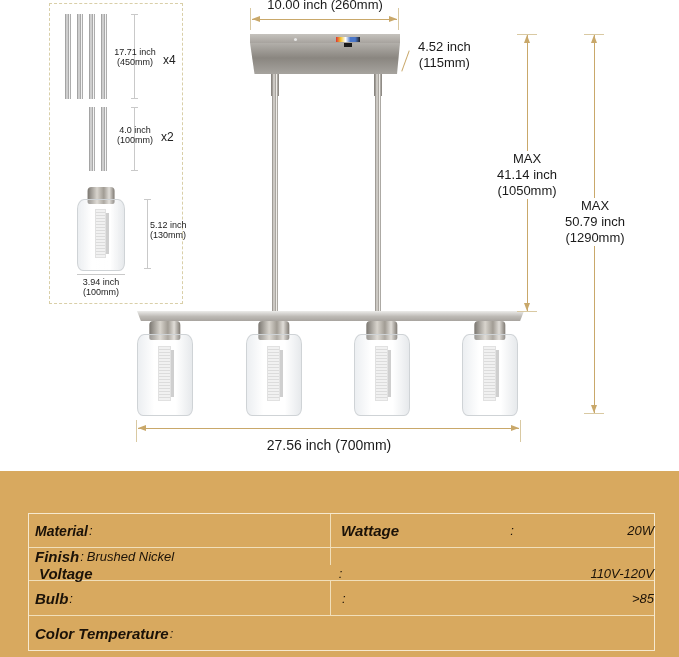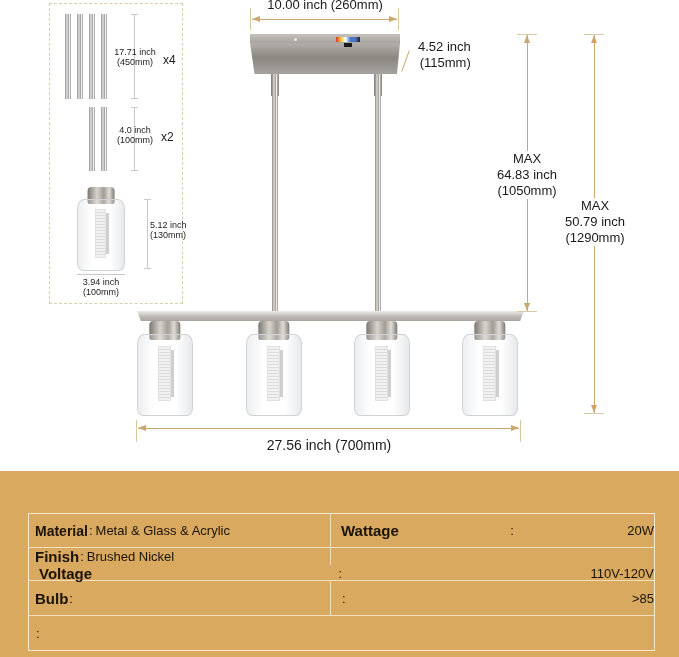--- a/index.html
+++ b/index.html
@@ -64,21 +64,21 @@
 
     .dim-label { position: absolute; font-size: 13px; line-height: 16px; color: #1a1a1a; text-align: center; white-space: nowrap; background: #fff; }
     .dim-label.big { font-size: 14px; }
 
     
     .spec { position: absolute; left: 0; top: 471px; width: 679px; height: 186px; background: #d8a95f; }
     .spec-title { position: absolute; left: 0; right: 0; top: 6px; text-align: center; color: #ffffff;
       font-weight: bold; font-size: 27px; letter-spacing: 0.5px; font-family: "Liberation Sans", sans-serif; }
     .spec-table { position: absolute; left: 28px; top: 42px; width: 627px; height: 138px;
       border: 1.5px solid #f6e9cf; }
-    .row { position: absolute; left: 0; right: 0; border-bottom: 1.5px solid #f1dfba; display: flex; }
+    .row { position: absolute; left: 0; right: 0; border-bottom: 1.5px solid #f1dfba; display: flex; font-style: italic; }
     .row:last-child { border-bottom: none; }
     .cell { position: relative; height: 100%; display: flex; align-items: center; padding-left: 6px; color: #1b1208; white-space: nowrap; }
     .cell.left { width: 302px; border-right: 1.5px solid #f1dfba; }
     .cell.right { flex: 1; padding-left: 10px; justify-content: space-between; }
     .cell .k { font-weight: bold; font-size: 14px; }
     .cell .sep { font-size: 13px; margin: 0 3px 0 1px; }
     .cell .v { font-size: 13px; }
     .cell .k.large { font-size: 15px; }
   </style>
 </head>
@@ -130,21 +130,21 @@
 
 <div class="canopy">
   <div class="top-edge"></div>
   <div class="screw" style="left:44px;"></div>
   <div class="screw" style="left:105px;"></div>
   <div class="terminal"></div>
   <div class="terminal-2"></div>
 </div>
 
 <div class="abs" style="left:405px;top:50px;width:1px;height:22px;background:#c9a86a;transform:rotate(20deg);"></div>
-<div class="dim-label" style="left:418px;top:39px;text-align:right;">
+<div class="dim-label" style="left:418px;top:39px;text-align:center;">
   <div>4.52 inch</div>
   <div>(115mm)</div>
 </div>
 
 <div class="stem-collar" style="left:271px;"></div>
 <div class="stem-collar" style="left:374px;"></div>
 <div class="stem" style="left:272px;"></div>
 <div class="stem" style="left:375px;"></div>
 
 <div class="bar"></div>
@@ -173,40 +173,39 @@
 <div class="gold-tick-v" style="left:136px;top:420px;height:22px;"></div>
 <div class="gold-tick-v" style="left:520px;top:420px;height:22px;"></div>
 <div class="gold-h" style="left:138px;top:428px;width:381px;"></div>
 <div class="dim-label big" style="left:249px;top:437px;width:160px;">27.56 inch (700mm)</div>
 
 <div class="gold-tick-h" style="left:517px;top:34px;width:20px;"></div>
 <div class="gold-tick-h" style="left:517px;top:311px;width:20px;"></div>
 <div class="gold-v" style="left:527px;top:35px;height:276px;"></div>
 <div class="dim-label" style="left:488px;top:151px;width:78px;">
   <div>MAX</div>
-  <div>64.83 inch</div>
+  <div>41.14 inch</div>
   <div>(1050mm)</div>
 </div>
 
 <div class="gold-tick-h" style="left:584px;top:34px;width:20px;"></div>
 <div class="gold-tick-h" style="left:584px;top:413px;width:20px;"></div>
 <div class="gold-v" style="left:594px;top:35px;height:378px;"></div>
 <div class="dim-label" style="left:555px;top:198px;width:80px;">
   <div>MAX</div>
   <div>50.79 inch</div>
   <div>(1290mm)</div>
 </div>
 
 <div class="spec">
   <div class="spec-table">
     <div class="row" style="top:0;height:34px;">
       <div class="cell left">
         <span class="k">Material</span>
           <span class="sep">:</span>
-          <span class="v">Metal &amp; Glass &amp; Acrylic</span>
       </div>
       <div class="cell right">
         <span class="k large">Wattage</span>
           <span class="sep">:</span>
           <span class="v">20W</span>
       </div>
     </div>
     <div class="row" style="top:34px;height:33px;flex-direction:column;">
       <div class="cell left">
         <span class="k large">Finish</span>
@@ -224,17 +223,18 @@
         <span class="k large">Bulb</span>
           <span class="sep">:</span>
       </div>
       <div class="cell right">
           <span class="sep"> :</span>
           <span class="v">&gt;85</span>
       </div>
     </div>
     <div class="row" style="top:102px;height:35px;">
       <div class="cell">
+        <span class="k large">Color Temperature</span>
           <span class="sep">:</span>
       </div>
     </div>
   </div>
 </div>
 
 </body></html>

